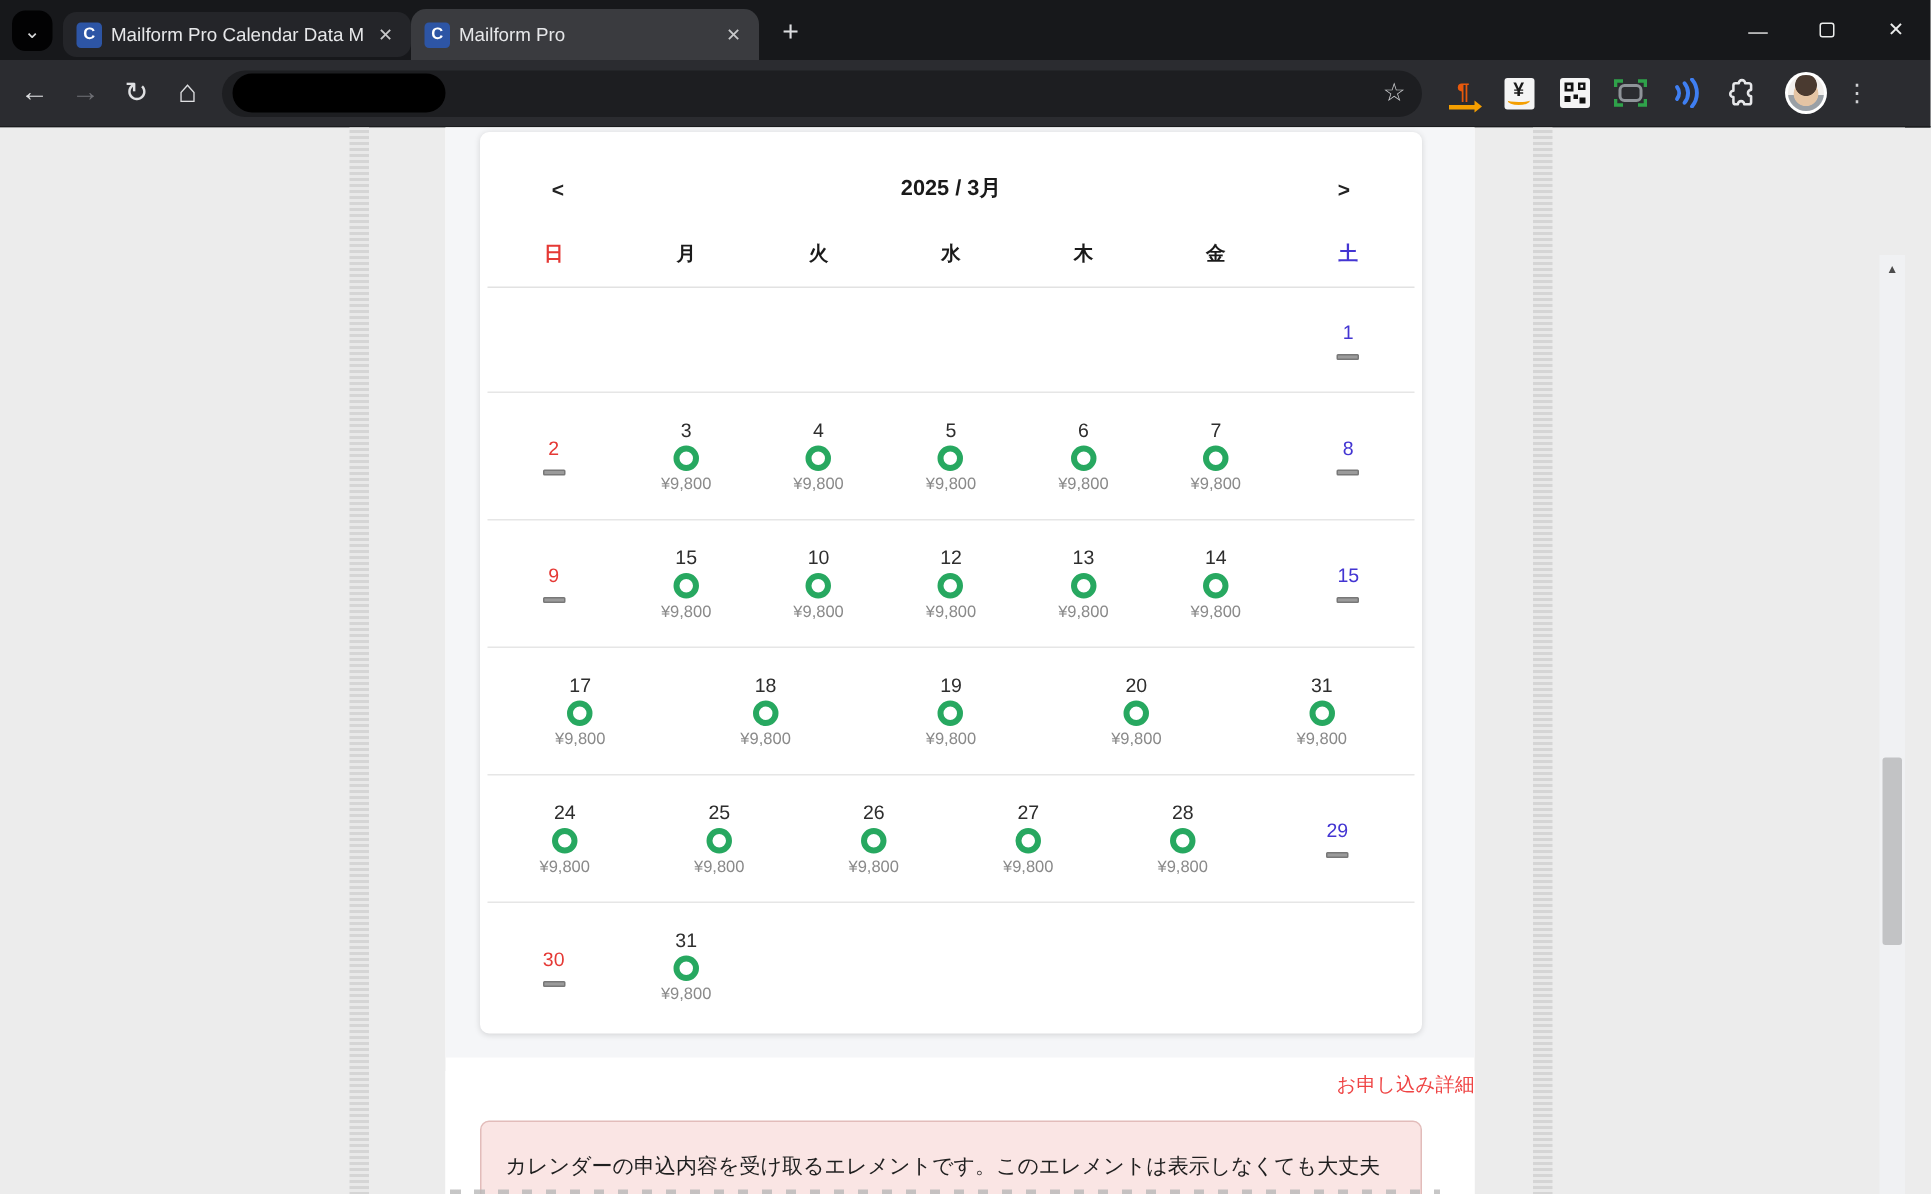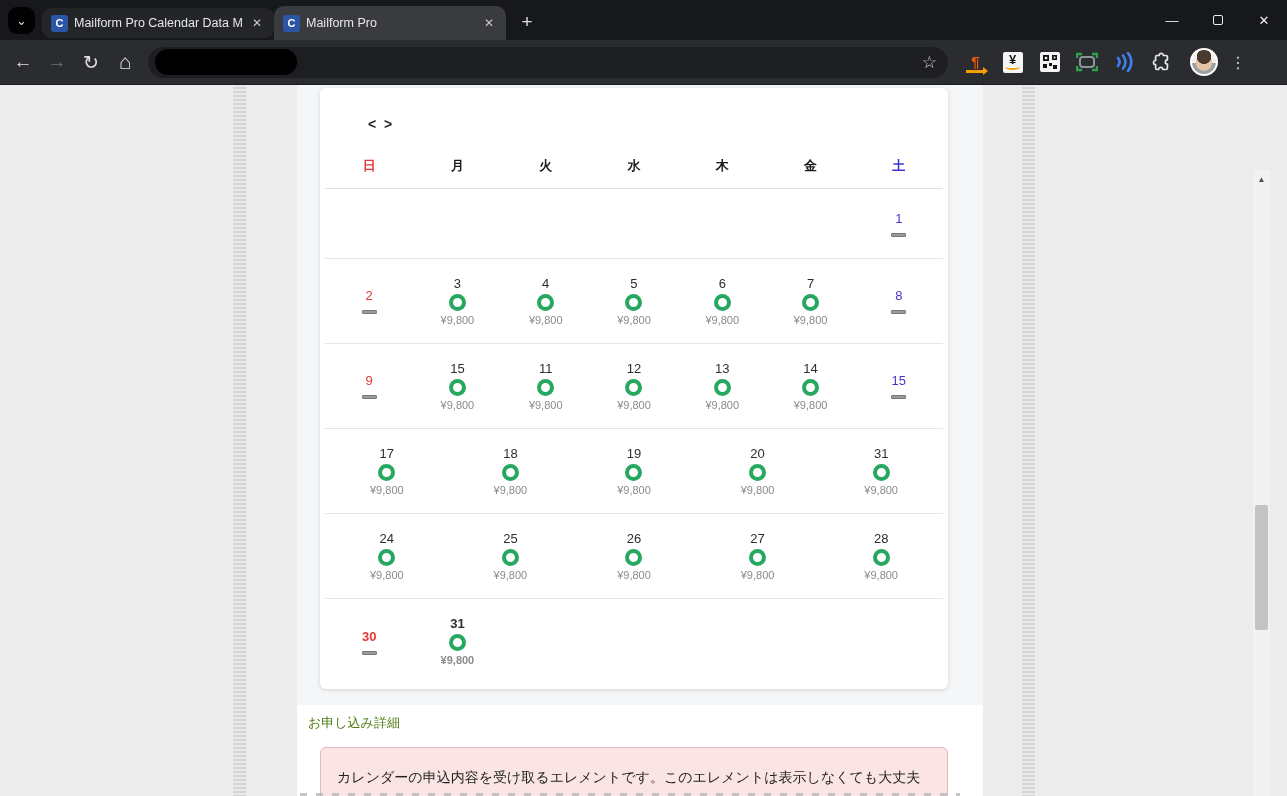--- a/index.html
+++ b/index.html
@@ -69,32 +69,32 @@
   .cal-header { display:flex; align-items:center; padding:28px 44px 0; }
   .cal-nav { font-size:14px; font-weight:bold; color:#222; width:16px; text-align:center; cursor:pointer; }
   .cal-title { flex:1; text-align:center; font-size:14.5px; font-weight:bold; color:#1a1a1a; }
   .cal-grid { margin:0 5px; }
   .weekday-row { display:flex; padding:25px 0 13px; border-bottom:1px solid #e2e2e2; }
   .weekday { flex:1; text-align:center; font-size:13px; font-weight:bold; color:#1a1a1a; }
   .weekday.sun { color:#e53935; }
   .weekday.sat { color:#4335d2; }
   .week-row { display:flex; border-bottom:1px solid #e6e6e6; min-height:70px; }
   .week-row.tall { min-height:85px; }
-  .week-row:last-child { border-bottom:none;font-weight:bold; }
+  .week-row:last-child { border-bottom:none; }
   .day-cell { flex:1; display:flex; flex-direction:column; align-items:center; justify-content:center;
     padding:10px 0; gap:3px; }
   .day-num { font-size:13px; color:#2e2e2e; line-height:15px; }
   .day-cell.sun .day-num { color:#e53935; }
   .day-cell.sat .day-num { color:#4335d2; }
   .ring { width:17px; height:17px; border:4px solid #27a860; border-radius:50%; }
   .price { font-size:11px; color:#8a8a8a; line-height:13px; }
   .dash { width:15px; height:4px; background:#9b9b9b; border:1px solid #787878; border-radius:1px; margin-top:4px; }
 
   .form-area { position:relative; width:100%; background:#fff; }
-  .section-label { margin:9px 0 0 11px; font-size:13px; color:#4d7c0f; }
+  .section-label { margin:9px 0 0 11px; font-size:13px; color:#ef4444;text-align:right; }
   .notice-box { margin:15px 0 0 23px; width:628px; background:#fae5e4; border:1px solid #e2bcba;
     border-radius:6px; padding:21px 16px 30px; font-size:14px; color:#1f1f1f; }
   .cut-strip { position:absolute; left:3px; bottom:0; width:660px; height:3px;
     background:repeating-linear-gradient(90deg,#b8b8b8 0 7px, transparent 7px 16px); opacity:.8; }
 
   
   .vscroll { position:absolute; right:0; top:85px; width:17px; height:711px; background:#f0f1f3; }
   .vscroll .arr { position:absolute; left:0; width:17px; height:15px; color:#4c4c4c; font-size:8px;
     display:flex; align-items:center; justify-content:center; }
   .arr.up { top:2px; }
@@ -189,20 +189,21 @@
 
 <div class="page">
   <div class="gutter-stripe" style="left:233px;"></div>
   <div class="gutter-stripe" style="left:1022px;"></div>
 
   <div class="content-col">
     <div class="cal-section">
       <div class="cal-card">
         <div class="cal-header">
           <div class="cal-nav">&lt;</div>
+          <div class="cal-title">2025 / 3月</div>
           <div class="cal-nav">&gt;</div>
         </div>
         <div class="cal-grid">
           <div class="weekday-row">
               <div class="weekday sun">日</div>
               <div class="weekday">月</div>
               <div class="weekday">火</div>
               <div class="weekday">水</div>
               <div class="weekday">木</div>
               <div class="weekday">金</div>
@@ -260,21 +261,21 @@
                 <div class="day-cell sun">
                   <div class="day-num">9</div>
                   <div class="dash"></div>
                 </div>
                 <div class="day-cell">
                   <div class="day-num">15</div>
                   <div class="ring"></div>
                   <div class="price">¥9,800</div>
                 </div>
                 <div class="day-cell">
-                  <div class="day-num">11</div>
+                  <div class="day-num">10</div>
                   <div class="ring"></div>
                   <div class="price">¥9,800</div>
                 </div>
                 <div class="day-cell">
                   <div class="day-num">12</div>
                   <div class="ring"></div>
                   <div class="price">¥9,800</div>
                 </div>
                 <div class="day-cell">
                   <div class="day-num">13</div>
@@ -336,20 +337,24 @@
                 </div>
                 <div class="day-cell">
                   <div class="day-num">27</div>
                   <div class="ring"></div>
                   <div class="price">¥9,800</div>
                 </div>
                 <div class="day-cell">
                   <div class="day-num">28</div>
                   <div class="ring"></div>
                   <div class="price">¥9,800</div>
+                </div>
+                <div class="day-cell sat">
+                  <div class="day-num">29</div>
+                  <div class="dash"></div>
                 </div>
               </div>
               <div class="week-row tall">
                 <div class="day-cell sun">
                   <div class="day-num">30</div>
                   <div class="dash"></div>
                 </div>
                 <div class="day-cell">
                   <div class="day-num">31</div>
                   <div class="ring"></div>

